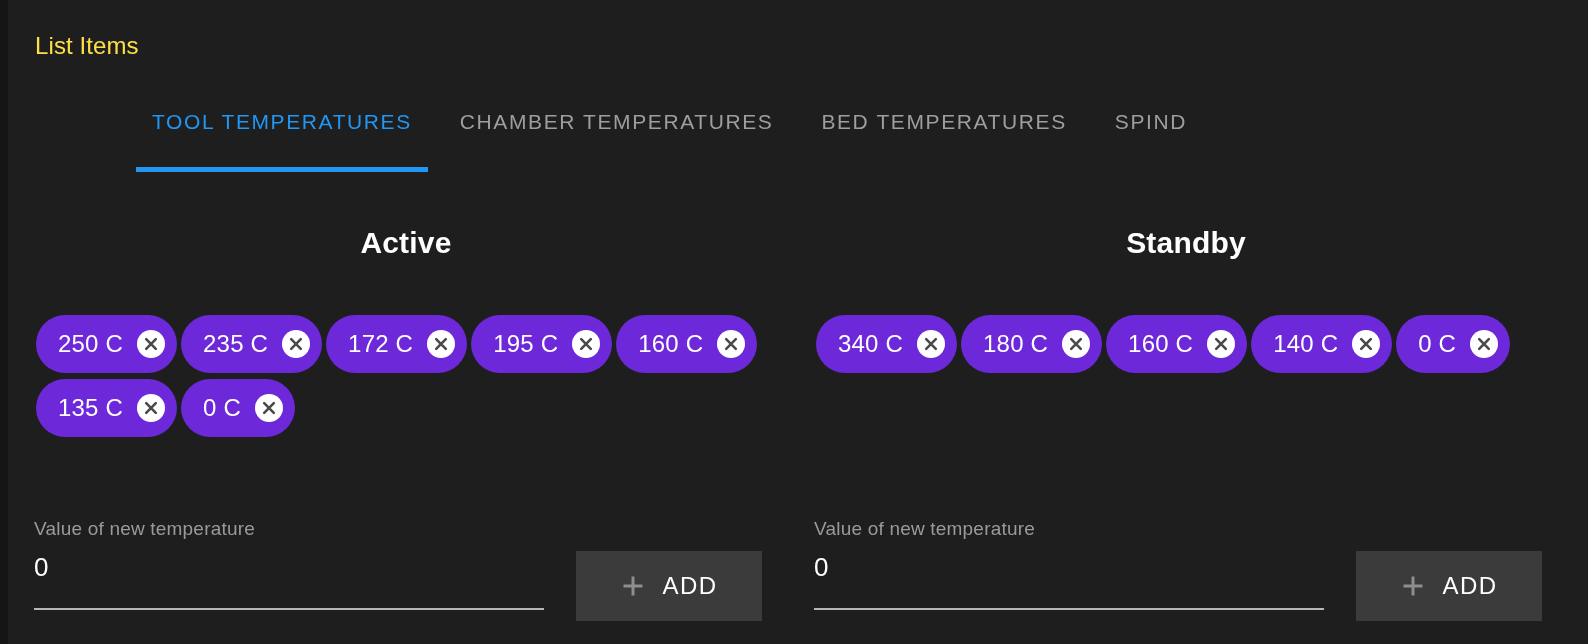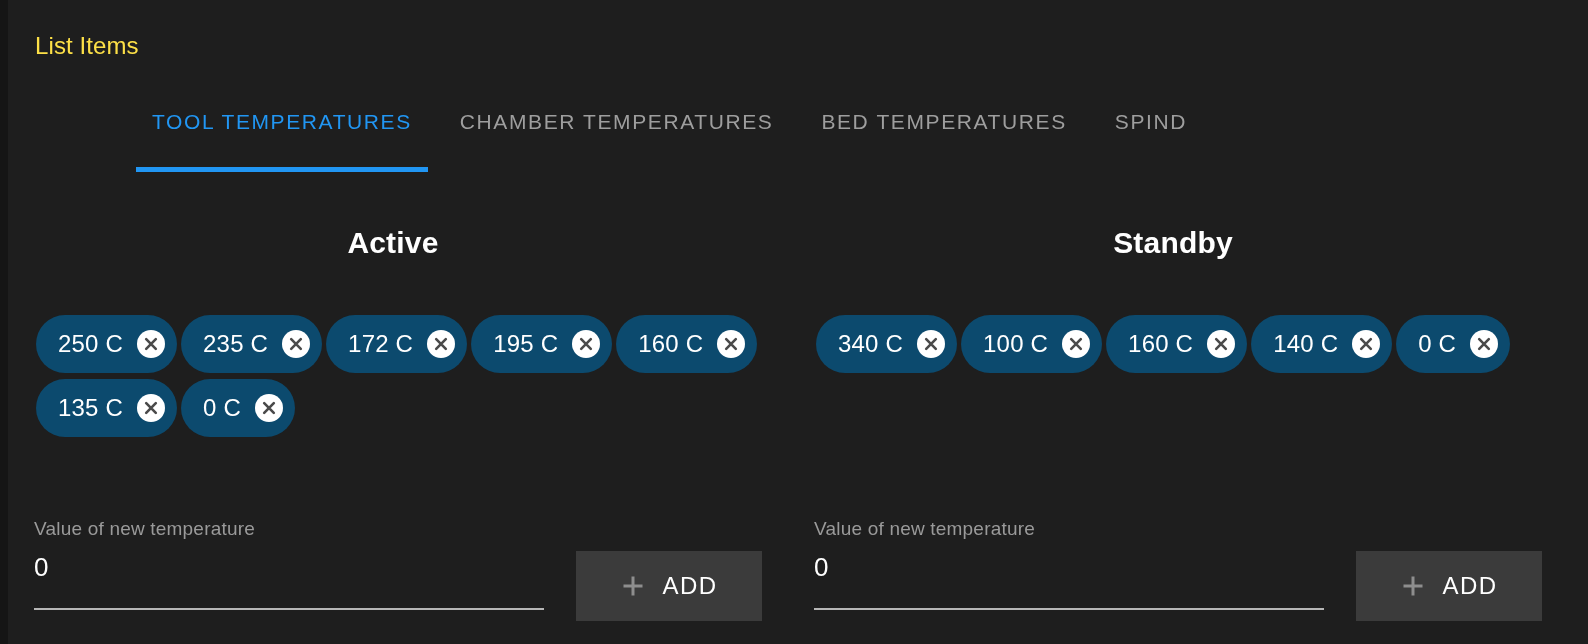--- a/index.html
+++ b/index.html
@@ -97,21 +97,21 @@
     position: absolute;
     top: 0;
     width: 750px;
     height: 444px;
   }
   .col.left  { left: 18px; }
   .col.right { left: 798px; }
 
   .col-heading {
     position: absolute;
-    left: 3px;
+    left: 16px;
     top: 26px;
     width: 728px;
     text-align: center;
     font-size: 30px;
     font-weight: bold;
     color: #ffffff;
     letter-spacing: 0.2px;
   }
 
   
@@ -122,21 +122,21 @@
     width: 742px;
     display: flex;
     flex-wrap: wrap;
     gap: 0px;
   }
   .chip {
     display: inline-flex;
     align-items: center;
     height: 58px;
     border-radius: 29px;
-    background: #0c4a6e;
+    background: #6d28d9;
     padding: 0 12px 0 22px;
     margin: 3px 2px;
     cursor: default;
     user-select: none;
     justify-content: center;
   }
   .chip-label {
     font-size: 24px;
     color: #ffffff;
     line-height: 1;
@@ -348,21 +348,21 @@
         <div class="chips">
           <div class="chip">
             <span class="chip-label">340 C</span>
             <span class="chip-delete">
               <svg width="18" height="18" viewBox="0 0 18 18">
                   <path d="M4.2 4.2 L13.8 13.8 M13.8 4.2 L4.2 13.8" stroke="#4a4a4a" stroke-width="2.6" stroke-linecap="round"></path>
                 </svg>
             </span>
           </div>
           <div class="chip">
-            <span class="chip-label">100 C</span>
+            <span class="chip-label">180 C</span>
             <span class="chip-delete">
               <svg width="18" height="18" viewBox="0 0 18 18">
                   <path d="M4.2 4.2 L13.8 13.8 M13.8 4.2 L4.2 13.8" stroke="#4a4a4a" stroke-width="2.6" stroke-linecap="round"></path>
                 </svg>
             </span>
           </div>
           <div class="chip">
             <span class="chip-label">160 C</span>
             <span class="chip-delete">
               <svg width="18" height="18" viewBox="0 0 18 18">

